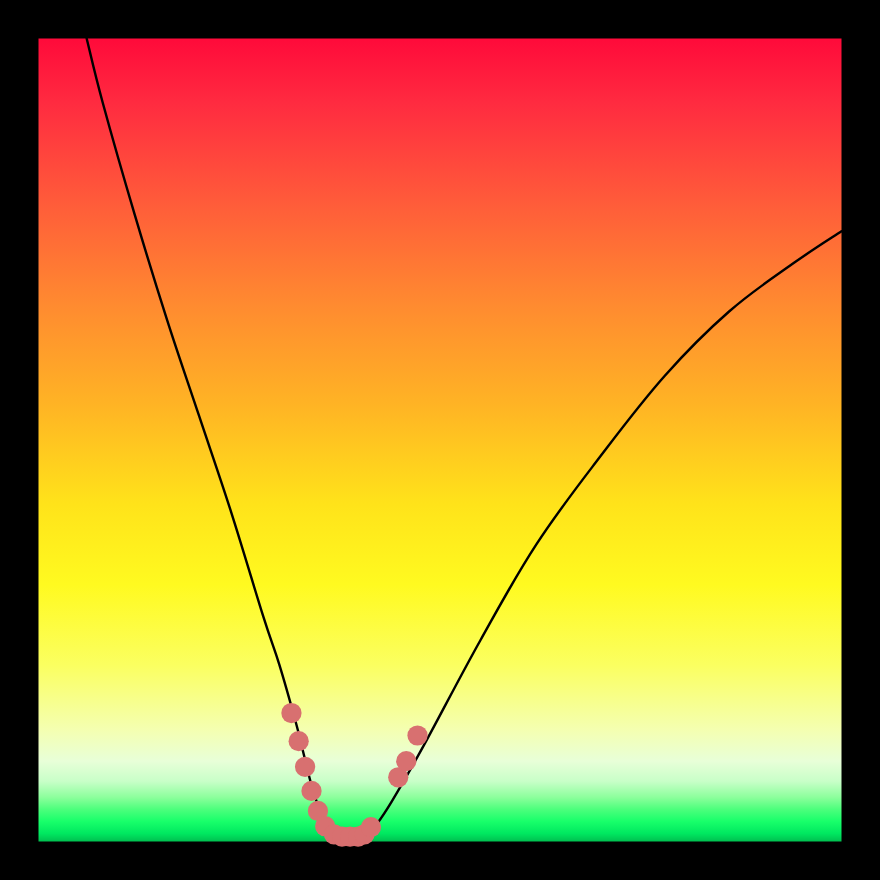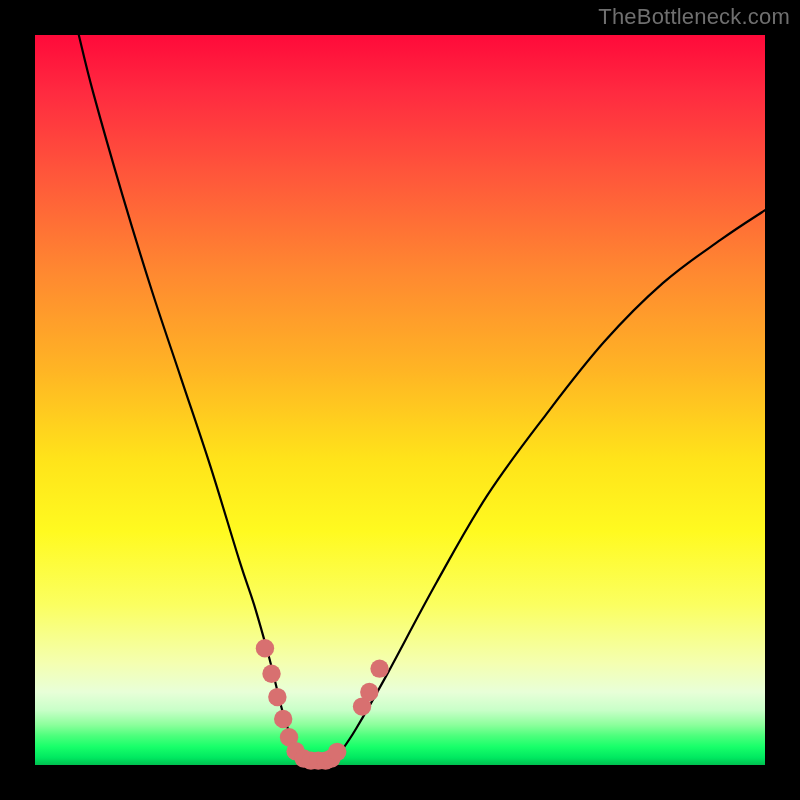--- a/index.html
+++ b/index.html
@@ -90,14 +90,13 @@
           <circle cx="283.24" cy="725.62" r="9.2" fill="#d87070" stroke="#c85858" stroke-width="0"></circle>
           <circle cx="290.54" cy="725.62" r="9.2" fill="#d87070" stroke="#c85858" stroke-width="0"></circle>
           <circle cx="296.38" cy="723.43" r="9.2" fill="#d87070" stroke="#c85858" stroke-width="0"></circle>
           <circle cx="302.22" cy="716.86" r="9.2" fill="#d87070" stroke="#c85858" stroke-width="0"></circle>
           <circle cx="327.04" cy="671.60" r="9.2" fill="#d87070" stroke="#c85858" stroke-width="0"></circle>
           <circle cx="334.34" cy="657.00" r="9.2" fill="#d87070" stroke="#c85858" stroke-width="0"></circle>
           <circle cx="344.56" cy="633.64" r="9.2" fill="#d87070" stroke="#c85858" stroke-width="0"></circle>
         </g>
     </svg>
   </div>
-  <div class="watermark">TheBottleneck.com</div>
 </div>
 
 </body></html>

